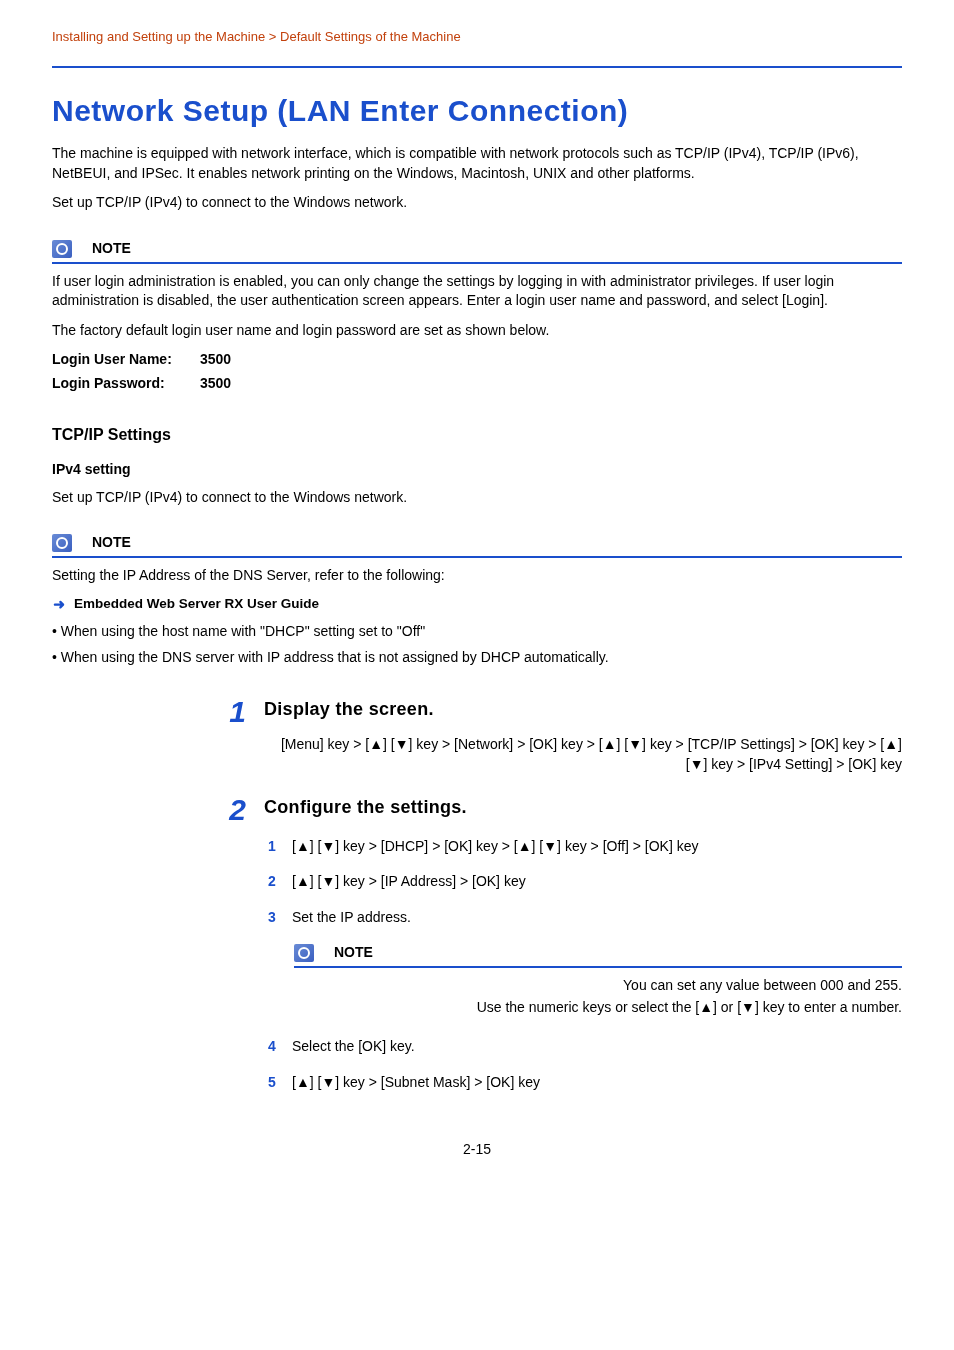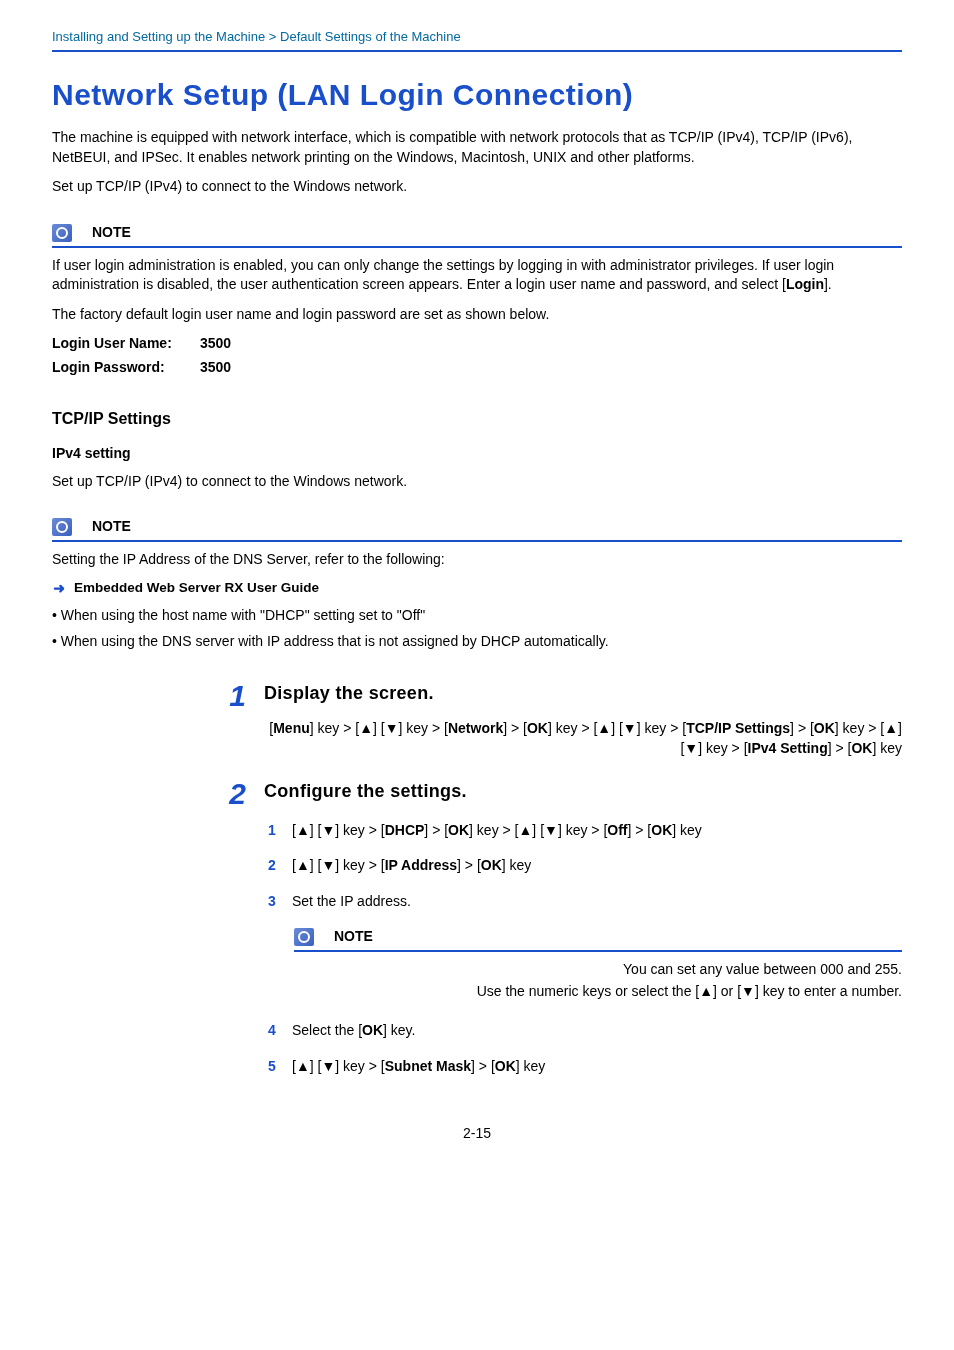--- a/index.html
+++ b/index.html
@@ -11,22 +11,22 @@
       font-family: Arial, Helvetica, sans-serif;
       width: 954px;
       background: #fff;
       padding: 28px 52px 40px 52px;
       color: #000;
       font-size: 14px;
       line-height: 1.4;
     }
     .breadcrumb {
       font-size: 13px;
-      color: #0369a1;
-      padding-bottom: 4px;
+      color: #c2410c;
+      padding-bottom: 20px;
       border-bottom: 2px solid #1a4fcc;
       margin-bottom: 22px;
     }
     .h1 {
       font-size: 30px;
       font-weight: bold;
       color: #1a4fcc;
       margin-bottom: 12px;
       font-family: Arial, Helvetica, sans-serif;
       letter-spacing: 0.5px;
@@ -176,30 +176,30 @@
       margin-bottom: 20px;
     }
     .sub-note .note-header {
       border-bottom: 2px solid #1a4fcc;
     }
     .footer {
       text-align: center;
       margin-top: 48px;
       font-size: 14px;
     }
-    .bold { font-weight: bold; }
+    .bold { font-weight: normal; }
   </style>
 </head>
 <body>
 
 <div class="breadcrumb">Installing and Setting up the Machine &gt; Default Settings of the Machine</div>
 
-<h1 class="h1">Network Setup (LAN Login Connection)</h1>
-
-<p class="para">The machine is equipped with network interface, which is compatible with network protocols that as TCP/IP (IPv4), TCP/IP (IPv6), NetBEUI, and IPSec. It enables network printing on the Windows, Macintosh, UNIX and other platforms.</p>
+<h1 class="h1">Network Setup (LAN Enter Connection)</h1>
+
+<p class="para">The machine is equipped with network interface, which is compatible with network protocols such as TCP/IP (IPv4), TCP/IP (IPv6), NetBEUI, and IPSec. It enables network printing on the Windows, Macintosh, UNIX and other platforms.</p>
 <p class="para">Set up TCP/IP (IPv4) to connect to the Windows network.</p>
 
 <div class="note-block">
   <div class="note-header">
     <span class="note-icon"></span>
     <span class="note-label">NOTE</span>
   </div>
   <p class="para">
     <span>If user login administration is enabled, you can only change the settings by logging in with administrator privileges. If user login administration is disabled, the user authentication screen appears. Enter a login user name and password, and select [</span><span class="bold">Login</span><span>].</span>
   </p>

